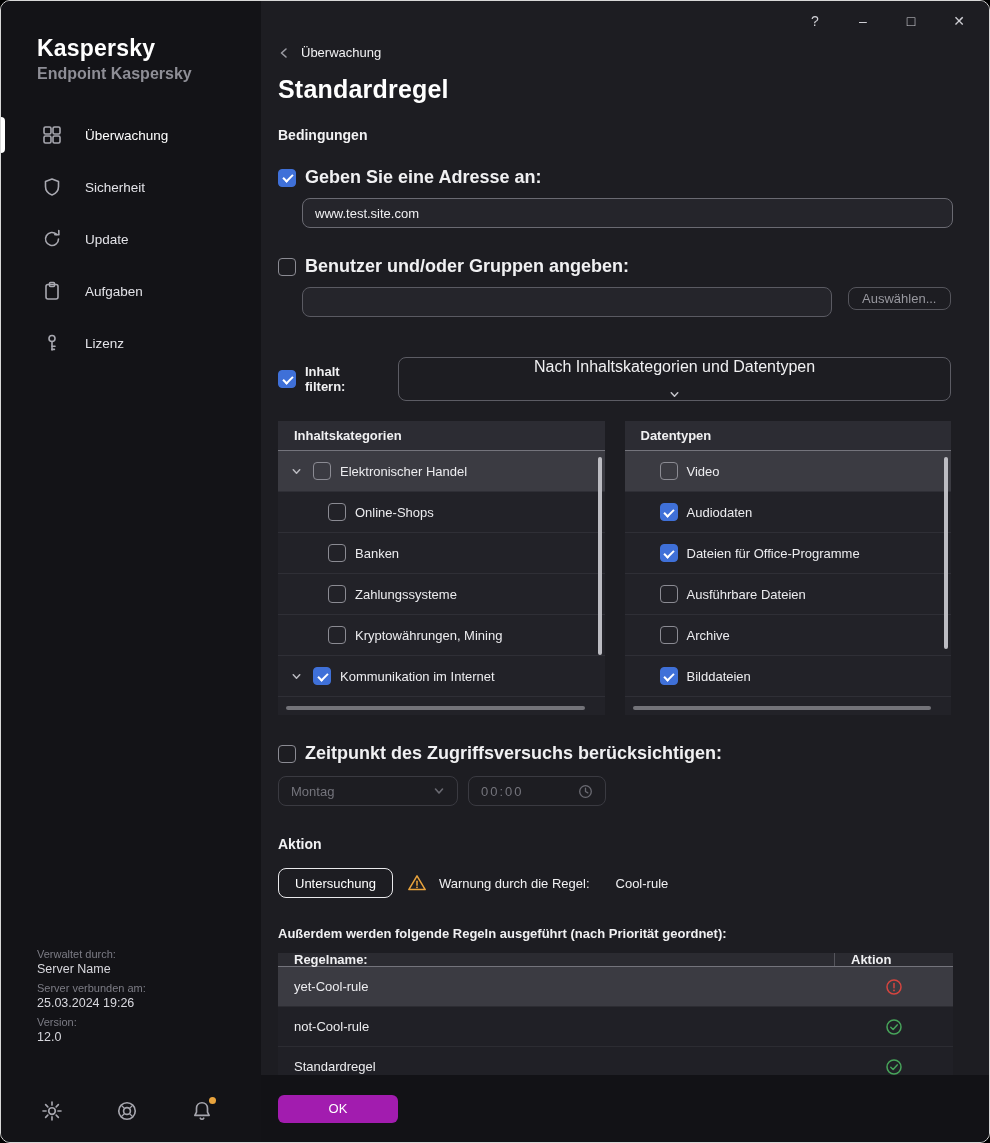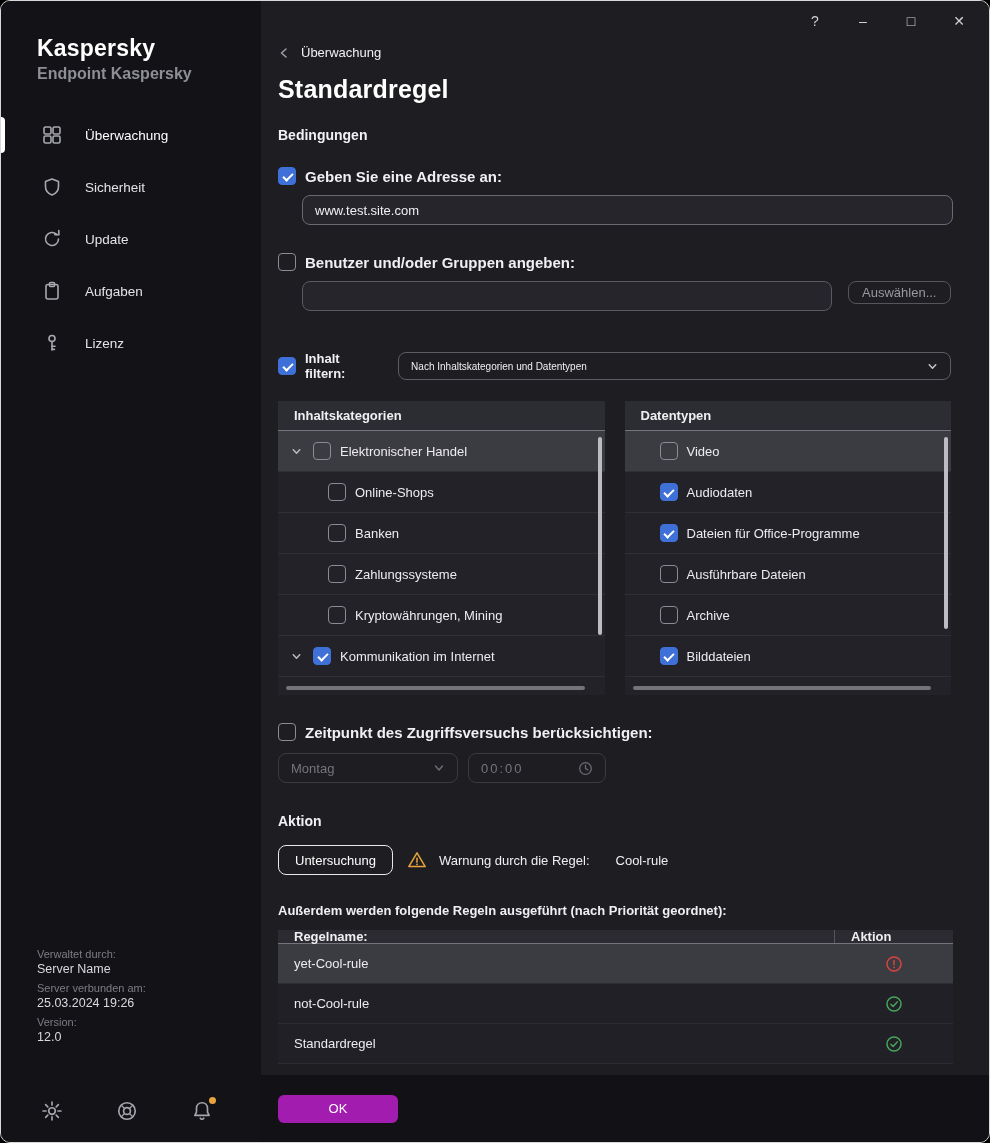--- a/index.html
+++ b/index.html
@@ -51,21 +51,21 @@
   }
 
   
   .main { position:absolute; left:260px; top:0; right:0; bottom:67px; padding:0 38px 0 17px; background:#1d1d22; overflow:hidden; }
   .back-row { display:flex; align-items:center; gap:11px; padding-top:44px; cursor:pointer; width:max-content; }
   .back-row svg { width:12px; height:12px; color:#9a9aa2; }
   .back-label { color:#f2f2f4; font-size:13px; }
   .page-title { margin-top:15px; font-size:25px; font-weight:bold; color:#ffffff; letter-spacing:.2px; }
   .section-title { margin-top:23px; font-size:14px; font-weight:bold; color:#f2f2f4; }
 
-  .cb-row { display:flex; align-items:center; gap:9px; font-weight:bold; font-size:15px; }
+  .cb-row { display:flex; align-items:center; gap:9px; font-weight:bold; font-size:18px; }
   .cb {
     width:18px; height:18px; border:1.5px solid #8b8b93; border-radius:4px;
     position:relative; flex:none; cursor:pointer; background:transparent;
   }
   .cb.checked { background:#3f70d8; border-color:#3f70d8; }
   .cb.checked::after {
     content:""; position:absolute; left:3.5px; top:4.5px; width:8px; height:4px;
     border-left:2px solid #fff; border-bottom:2px solid #fff; transform:rotate(-45deg);
   }
 
@@ -81,23 +81,23 @@
   .users-row { display:flex; gap:16px; margin:10px 0 0 24px; }
   .users-input { width:532px; border-color:#5a5a62; }
   .choose-btn {
     width:104px; height:23px; background:transparent; border:1px solid #55555c;
     border-radius:8px; color:#98989f; font-size:13px; font-family:inherit; cursor:pointer;
   }
 
   .filter-row { display:flex; align-items:center; gap:9px; margin-top:40px; }
   .filter-row .flabel { font-weight:bold; font-size:13px; }
   .dropdown {
-    width:557px; height:28px; margin-left:6px; display:flex; align-items:center;
+    width:557px; height:44px; margin-left:6px; display:flex; align-items:center;
     justify-content:space-between; padding:0 12px; border:1px solid #5c5c64;
-    border-radius:8px; cursor:pointer; font-size:10px; color:#f0f0f2;
+    border-radius:8px; cursor:pointer; font-size:16px; color:#f0f0f2;flex-direction:column;
   }
   .dropdown svg { width:11px; height:11px; color:#c3c3c9; }
 
   
   .panels { display:flex; gap:20px; margin-top:20px; }
   .panel { flex:1; height:294px; background:#222228; position:relative; overflow:hidden; }
   .panel-header {
     height:30px; background:#2c2c33; border-bottom:1px solid #74747c;
     display:flex; align-items:center; padding:0 16px; font-weight:bold; font-size:13px;
   }

